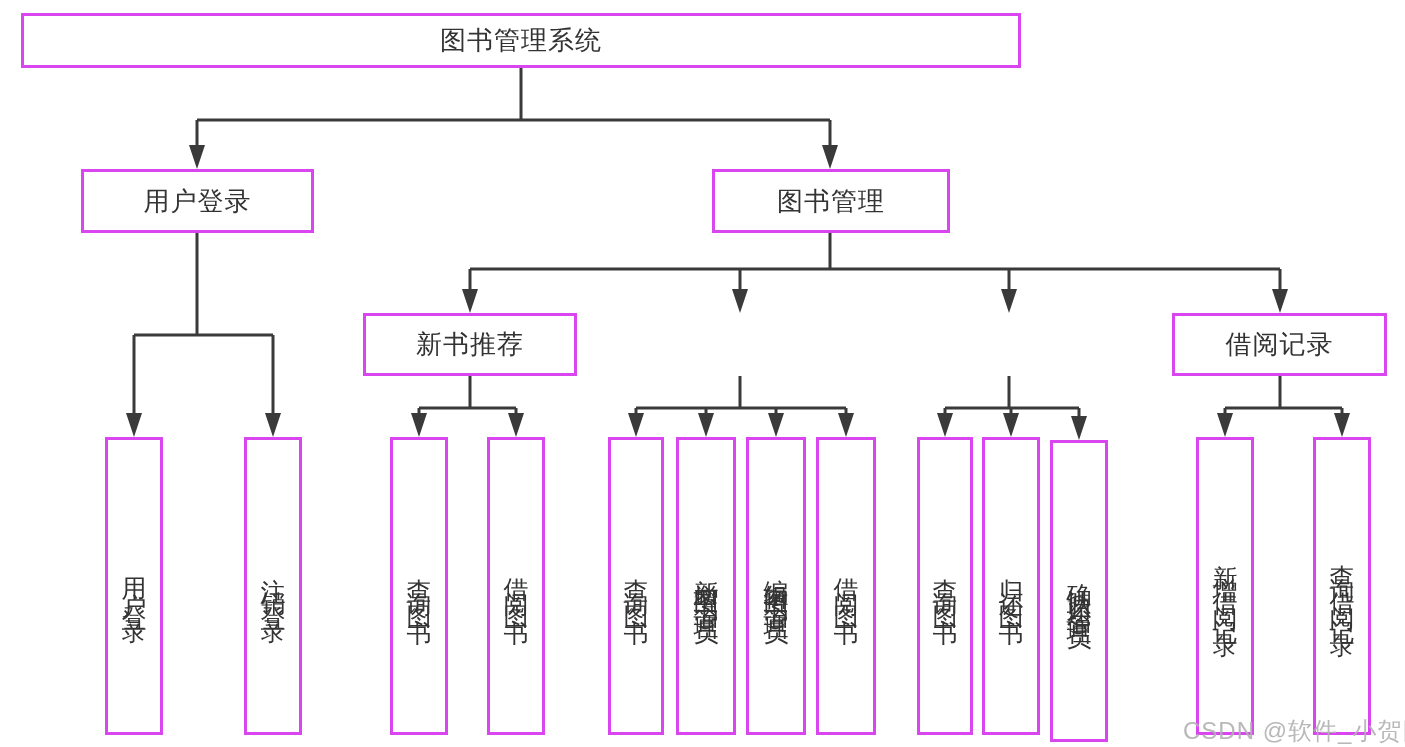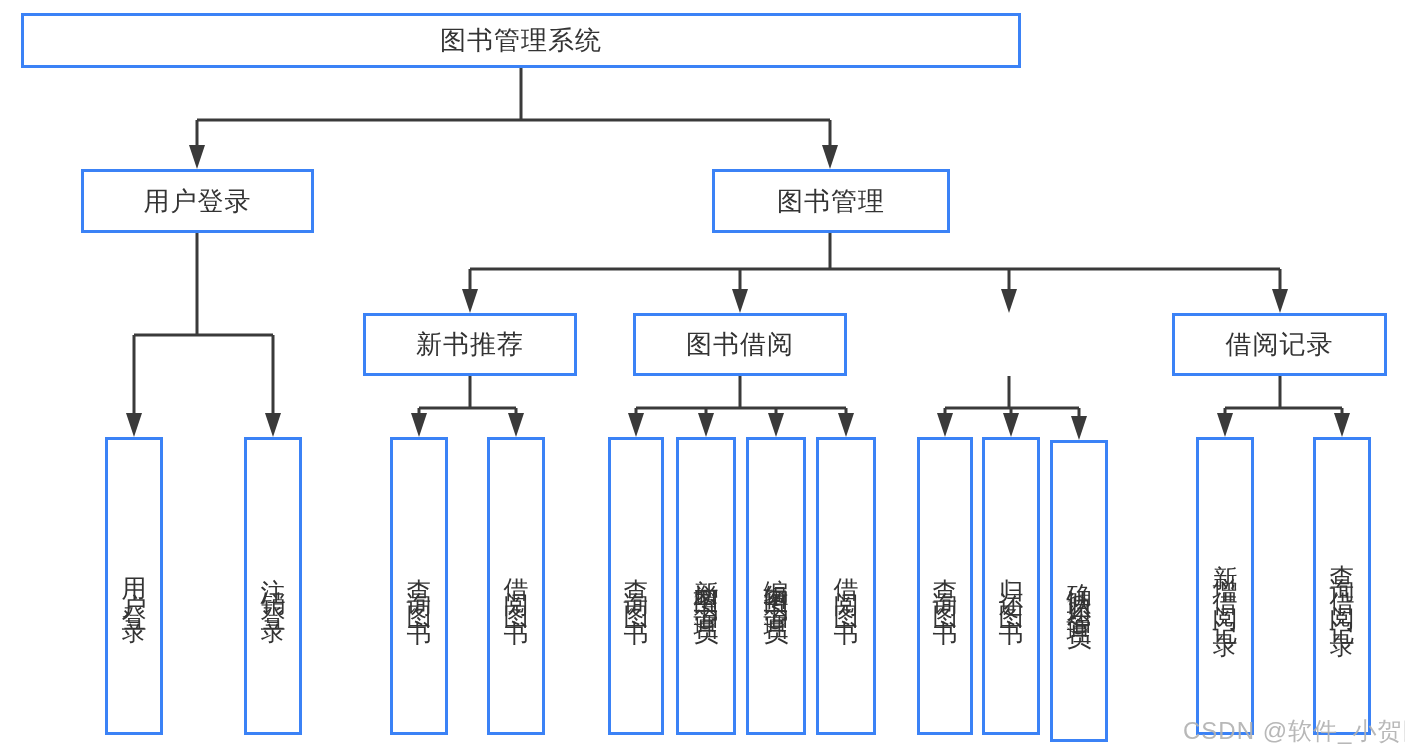--- a/index.html
+++ b/index.html
@@ -7,21 +7,21 @@
     position:relative;
     width:1405px;height:747px;
     background:#ffffff;
     font-family:"Liberation Sans","DejaVu Sans",sans-serif;
     overflow:hidden;
   }
   .connectors{position:absolute;left:0;top:0;width:1405px;height:747px;}
   .box{
     position:absolute;
     box-sizing:border-box;
-    border:3px solid #3b82f6;
+    border:3px solid #d946ef;
     background:#ffffff;
     display:flex;
     align-items:center;
     justify-content:center;
     color:#333333;
   }
   .hbox{font-size:26px;letter-spacing:1px;}
   .vtext{
     writing-mode:vertical-rl;
     text-orientation:mixed;
@@ -93,23 +93,20 @@
   <div class="box hbox" style="left:81px;top:169px;width:233px;height:64px;">
     <span>用户登录</span>
   </div>
   <div class="box hbox" style="left:712px;top:169px;width:238px;height:64px;">
     <span>图书管理</span>
   </div>
 
   <div class="box hbox" style="left:363px;top:313px;width:214px;height:63px;">
     <span>新书推荐</span>
   </div>
-  <div class="box hbox" style="left:633px;top:313px;width:214px;height:63px;">
-    <span>图书借阅</span>
-  </div>
   <div class="box hbox" style="left:1172px;top:313px;width:215px;height:63px;">
     <span>借阅记录</span>
   </div>
 
   <div class="box" style="left:105px;top:437px;width:58px;height:298px;">
     <span class="vtext">用户登录</span>
   </div>
   <div class="box" style="left:244px;top:437px;width:58px;height:298px;">
     <span class="vtext">注销登录</span>
   </div>

